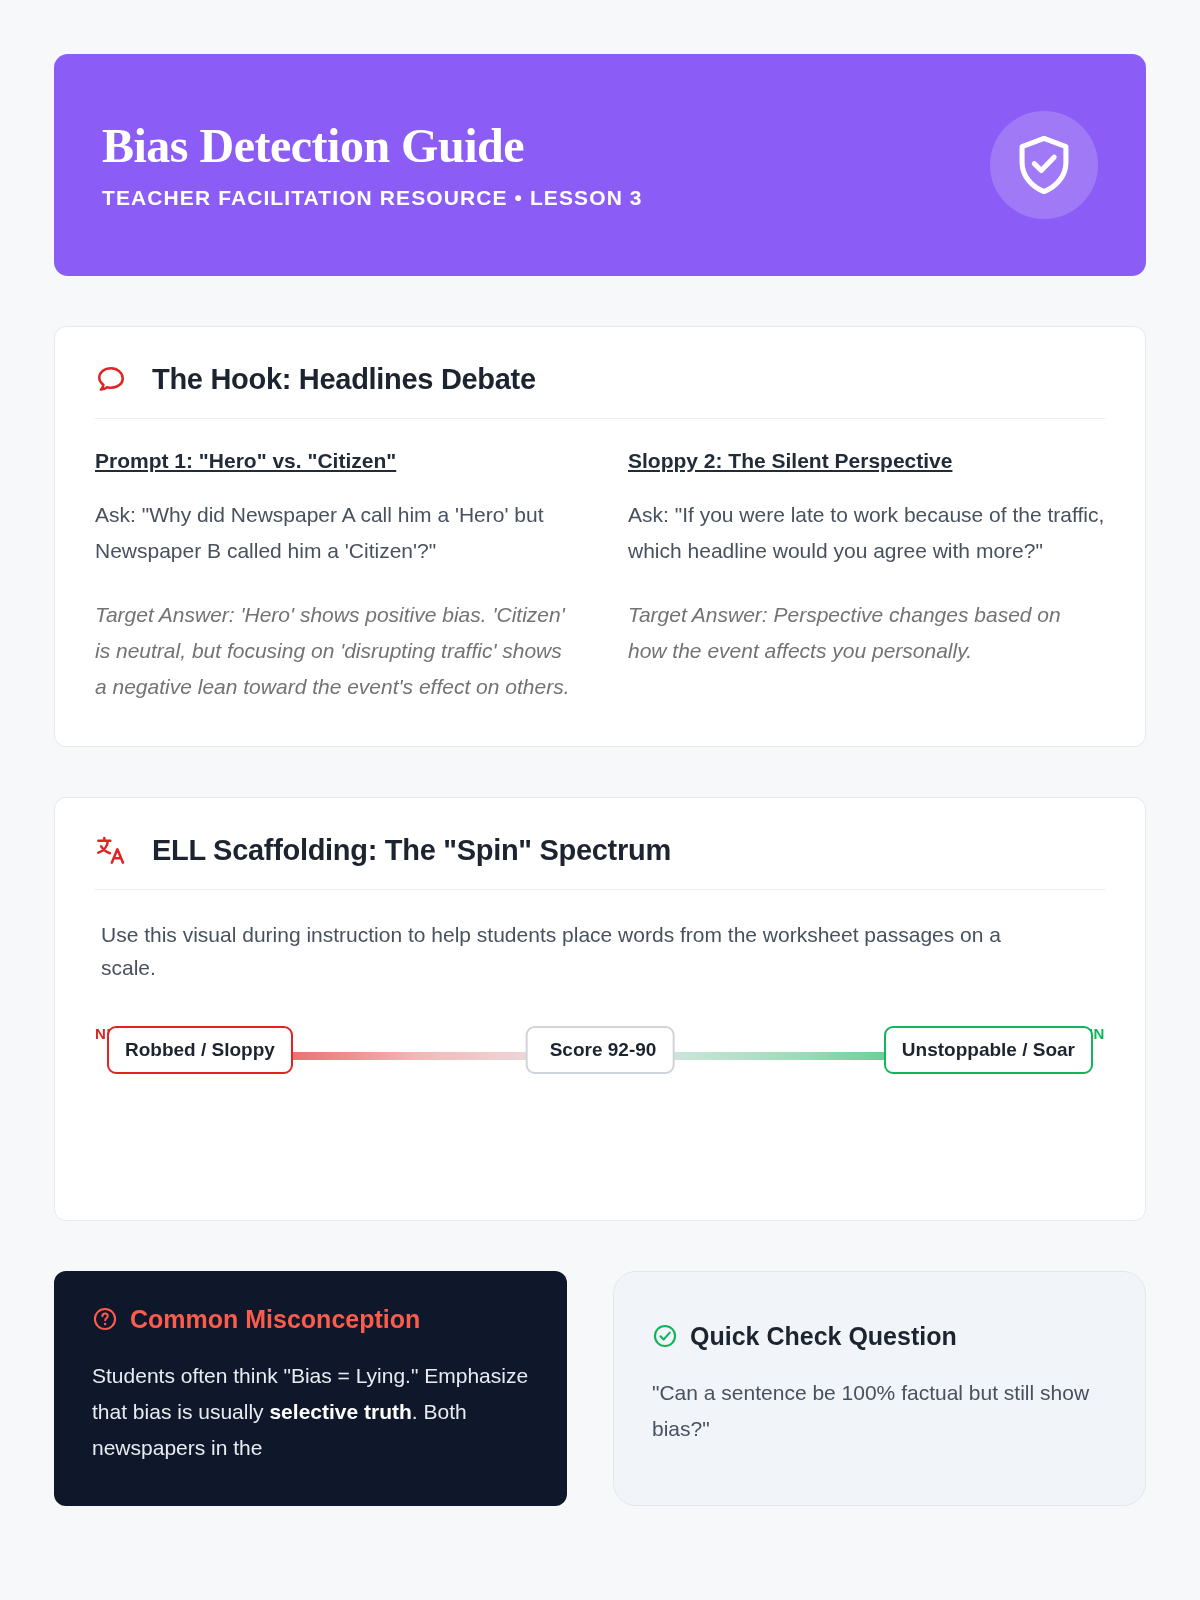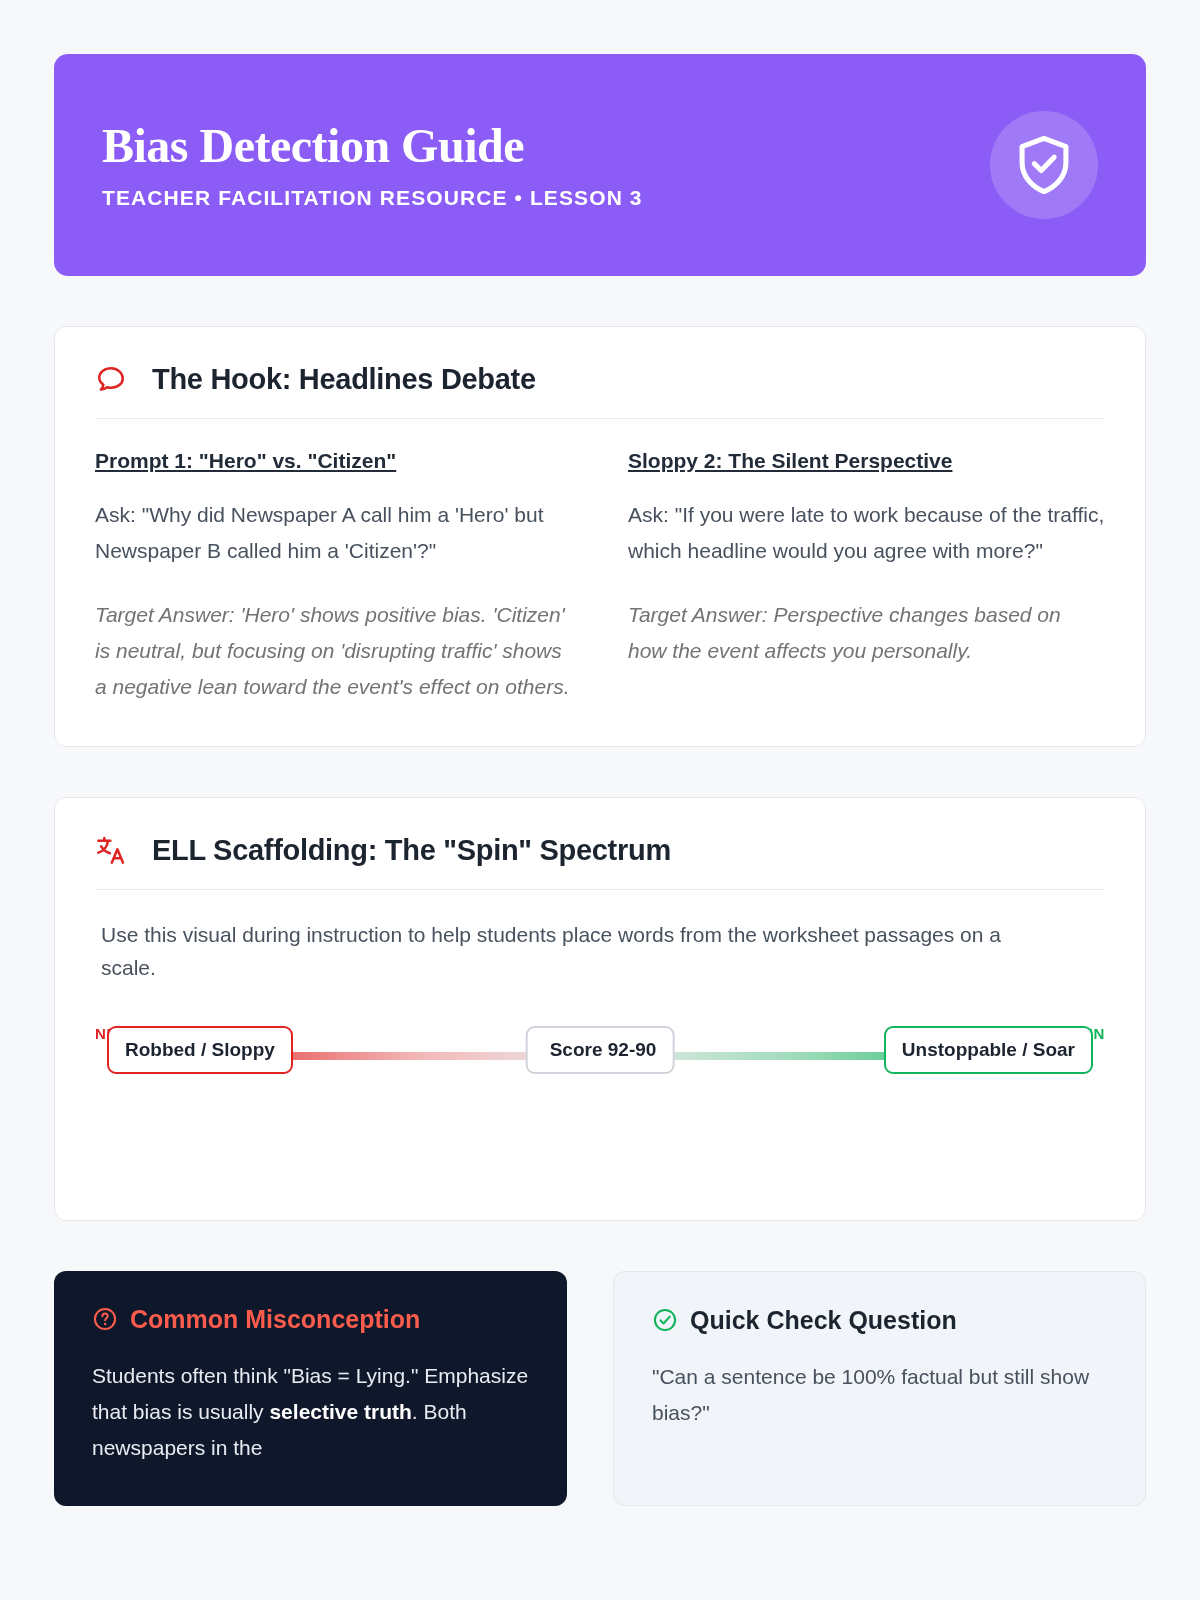--- a/index.html
+++ b/index.html
@@ -189,22 +189,22 @@
     line-height: 1.72;
     color: #e8ecf2;
     margin: 0;
   }
   .misc-body b { color: #ffffff; }
 
   .quickcheck {
     flex: 1;
     background: #f1f4f8;
     border: 1px solid #e3e7ec;
-    border-radius: 12px;
-    padding: 34px 38px 40px 38px;
+    border-radius: 23px;
+    padding: 50px 38px 40px 38px;
     min-height: 220px;
   }
   .qc-head {
     display: flex;
     align-items: center;
     gap: 12px;
     margin-bottom: 24px;
   }
   .qc-title {
     font-size: 25px;

